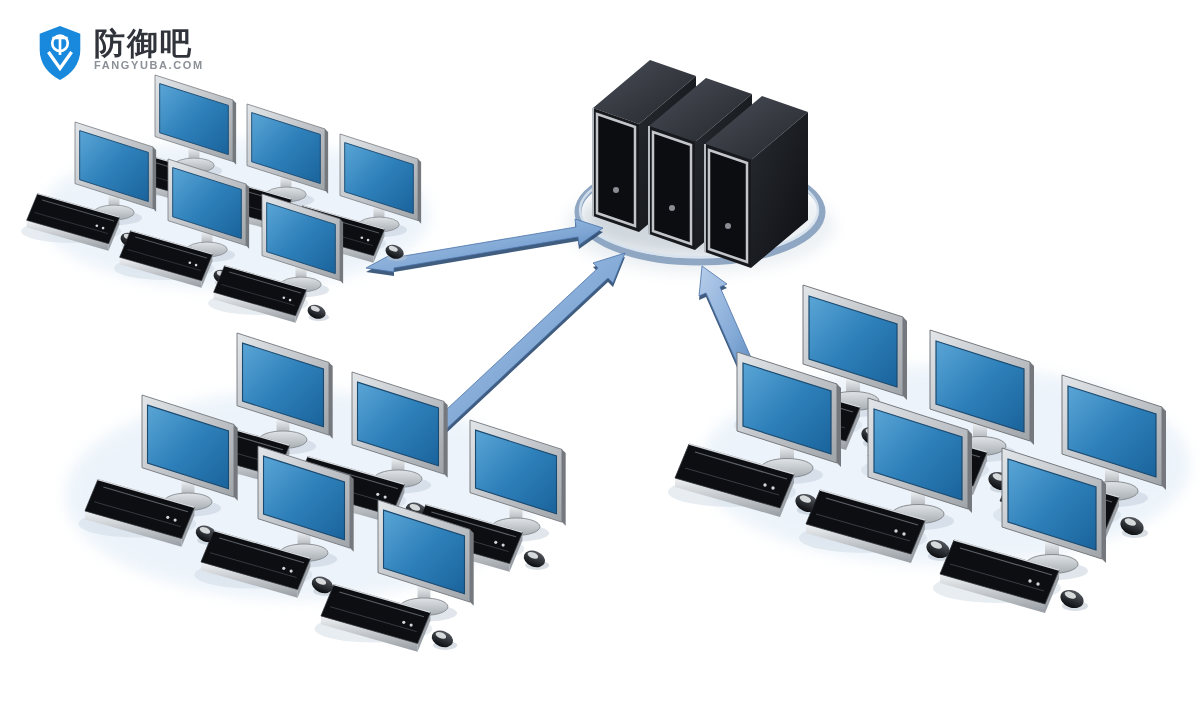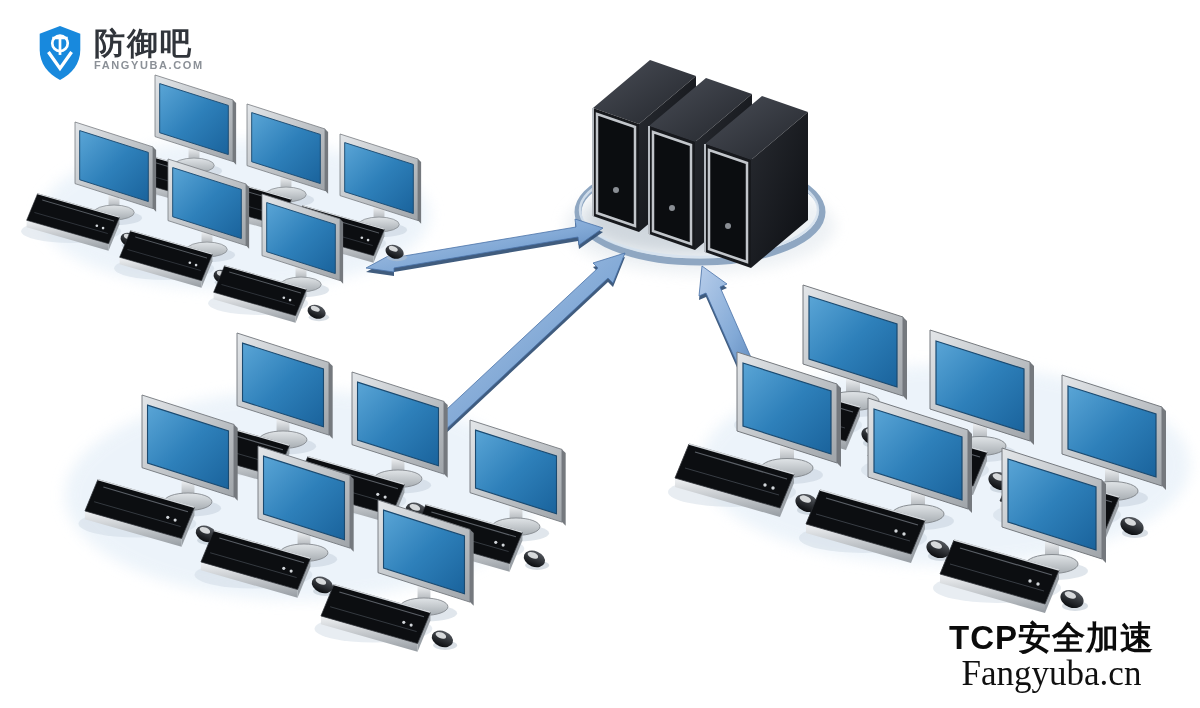--- a/index.html
+++ b/index.html
@@ -174,18 +174,14 @@
       <line x1="17" y1="14.5" x2="33" y2="14.5" stroke="#ffffff" stroke-width="2.6"></line>
       <line x1="25" y1="12" x2="25" y2="32" stroke="#ffffff" stroke-width="2.8"></line>
       <path d="M13 29 L25 46 L37 29" fill="none" stroke="#ffffff" stroke-width="3.4"></path>
     </svg>
     <div class="logo-text">
       <div class="logo-title">防御吧</div>
       <div class="logo-sub">FANGYUBA.COM</div>
     </div>
   </div>
 
-  <div class="watermark">
-    <div class="wm1">TCP安全加速</div>
-    <div class="wm2">Fangyuba.cn</div>
-  </div>
 
 </div>
 
 </body></html>

